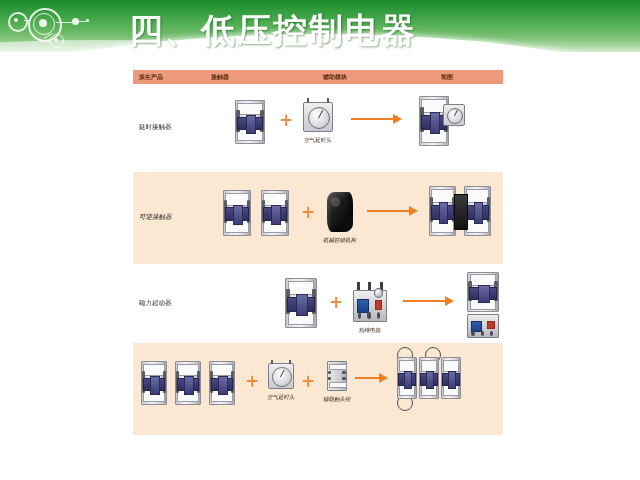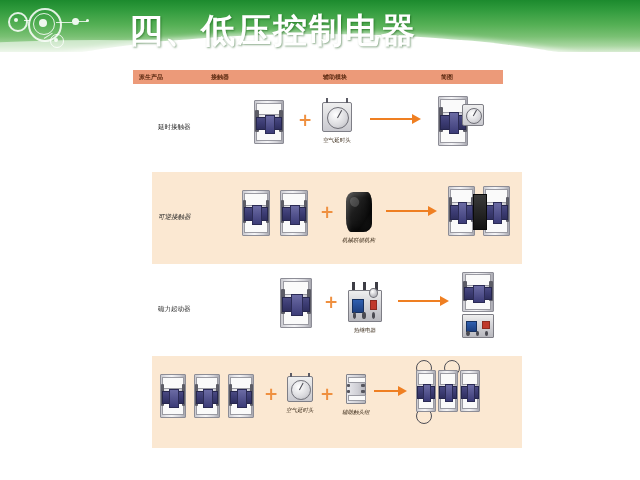--- a/index.html
+++ b/index.html
@@ -54,21 +54,21 @@
     font-size:6px;color:#5d2b12;font-weight:bold;white-space:nowrap;
     line-height:1;
   }
   .th.c0{margin-left:6px;width:72px;}
   .th.c1{width:112px;}
   .th.c2{width:118px;}
   .th.c3{width:55px;}
 
   .row{
     position:relative;width:370px;
-    display:flex;align-items:center;margin-left:19px;
+    display:flex;align-items:center;
   }
   .row.alt{background:#fbe8d2;font-style:italic;}
   .row.plain{background:#ffffff;}
 
   .rowlabel{
     width:72px;margin-left:6px;flex:0 0 auto;
     font-size:6.5px;color:#222;line-height:1.45;white-space:nowrap;
   }
   .rowbody{
     flex:1 1 auto;position:relative;height:100%;
@@ -340,21 +340,21 @@
                 <div class="ct-term" style="right:4%;"></div>
               <div class="ct-mid"></div>
             </div>
             <div style="position:absolute;left:25px;top:8px;width:12px;height:34px;background:linear-gradient(to bottom,#3a3a3a,#121212);border:1px solid #0a0a0a;"></div>
           </div>
         </div>
 
       </div>
     </div>
 
-    <div class="row plain" style="height:92px;">
+    <div class="row plain" style="height:79px;gap:24px;">
       <div class="rowlabel">磁力起动器</div>
       <div class="rowbody">
 
         <div class="slot" style="left:50px;top:14px;">
           <div class="contactor" style="width:32px;height:50px;">
             <div class="ct-shadow"></div><div class="ct-body"></div>
             <div class="ct-top"></div><div class="ct-bot"></div>
             <div class="ct-term" style="left:4%;"></div><div class="ct-term" style="right:4%;"></div>
             <div class="ct-mid"></div>
           </div>

